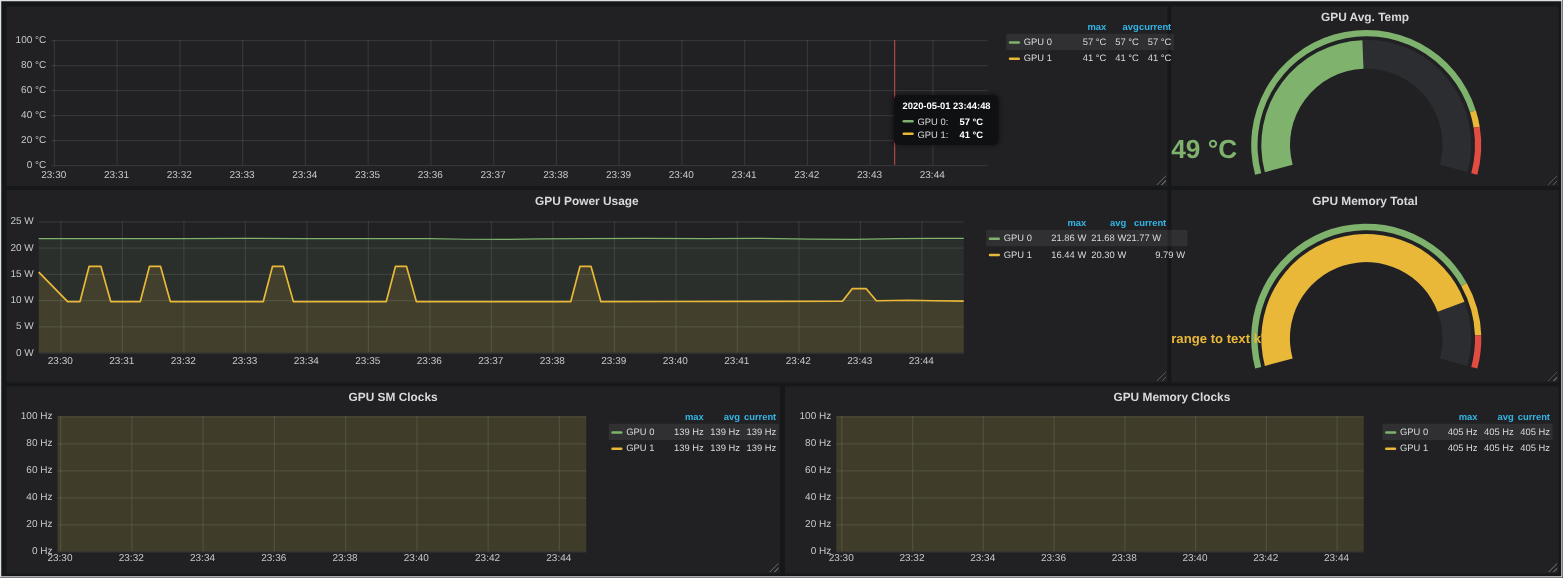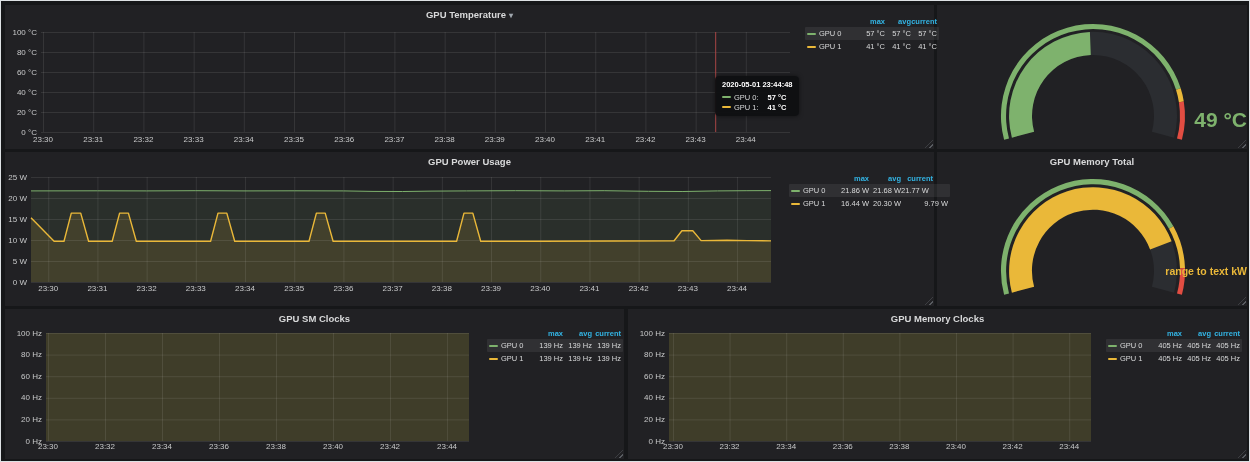--- a/index.html
+++ b/index.html
@@ -36,39 +36,36 @@
 
   .tooltip{
     position:absolute;left:710px;top:71px;z-index:4;white-space:nowrap;
     background:rgba(15,16,18,0.96);border-radius:4px;padding:4px 7px;
     font-size:7.5px;color:#d8d9da;box-shadow:0 0 4px rgba(0,0,0,0.5);
   }
   .tt-time{font-weight:700;color:#fff;margin-bottom:3px}
   .tt-row{display:flex;align-items:center;gap:3px;height:10px}
   .tt-val{font-weight:700;color:#fff;margin-left:6px}
 
-  .gauge-value{position:absolute;left:0;right:0;text-align:right;font-weight:700;z-index:2}
+  .gauge-value{position:absolute;left:0;right:0;text-align:left;font-weight:700;z-index:2}
   #panel-avg_temp .gauge-value{top:103px;font-size:21px}
   #panel-power_total .gauge-value{top:113px;font-size:10.5px}
 
   .resize-handle{
     position:absolute;right:1px;bottom:1px;width:8px;height:8px;z-index:3;
     background:repeating-linear-gradient(-45deg,transparent 0 2px,#585b60 2px 3px);
     clip-path:polygon(100% 0,100% 100%,0 100%);cursor:nwse-resize;
   }
 </style>
 </head>
 <body>
 
 <div>
 
   <section class="panel" id="panel-temperature">
-    <div class="panel-title">
-      <span>GPU Temperature</span><span class="caret">▾</span>
-    </div>
     <svg class="chart" id="svg-temperature" width="929" height="144" viewBox="0 0 929 144">
         <g stroke="rgba(255,255,255,0.09)" stroke-width="1">
           <line x1="36" x2="785" y1="127.5" y2="127.5"></line>
           <line x1="36" x2="785" y1="107.5" y2="107.5"></line>
           <line x1="36" x2="785" y1="87.5" y2="87.5"></line>
           <line x1="36" x2="785" y1="67.5" y2="67.5"></line>
           <line x1="36" x2="785" y1="47.5" y2="47.5"></line>
           <line x1="36" x2="785" y1="27.5" y2="27.5"></line>
           <line x1="38.50804289544236" x2="38.50804289544236" y1="27" y2="127"></line>
           <line x1="88.70911528150134" x2="88.70911528150134" y1="27" y2="127"></line>
@@ -145,20 +142,23 @@
             <i class="dash" style="background: rgb(234, 184, 57);"></i>
             <span>GPU 1:</span>
             <span class="tt-val">41 °C</span>
           </div>
         </div>
     </div>
     <div class="resize-handle"></div>
   </section>
 
   <section class="panel" id="panel-avg_temp">
+    <div class="panel-title">
+      <span>GPU Avg. Temp</span>
+    </div>
     <svg class="chart" id="svg-avg_temp" width="310" height="144" viewBox="0 0 310 144">
         <path d="M74.9 132.7 A84 84 0 1 1 237.1 132.7 L214.9 126.8 A61 61 0 1 0 97.1 126.8 Z" fill="#2b2d31"></path>
         <path d="M74.9 132.7 A84 84 0 0 1 152.9 27.1 L153.8 50.0 A61 61 0 0 0 97.1 126.8 Z" fill="#7eb26d"></path>
         <path d="M67.1 134.8 A92 92 0 0 1 243.7 83.3 L239.0 84.8 A87 87 0 0 0 72.0 133.5 Z" fill="#7eb26d"></path>
         <path d="M243.7 83.3 A92 92 0 0 1 246.8 96.4 L241.9 97.2 A87 87 0 0 0 239.0 84.8 Z" fill="#eab839"></path>
         <path d="M246.8 96.4 A92 92 0 0 1 244.9 134.8 L240.0 133.5 A87 87 0 0 0 241.9 97.2 Z" fill="#e24d42"></path>
       </svg>
     <div class="gauge-value" id="val-avg_temp" style="color: rgb(126, 178, 109);">49 °C</div>
     <div class="resize-handle"></div>
   </section>

